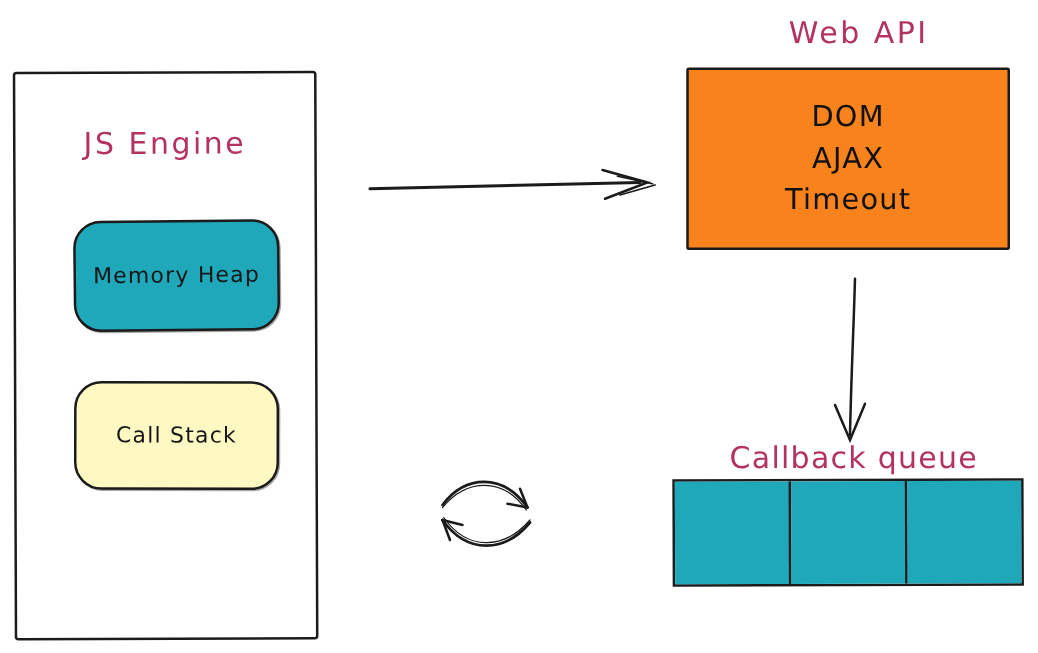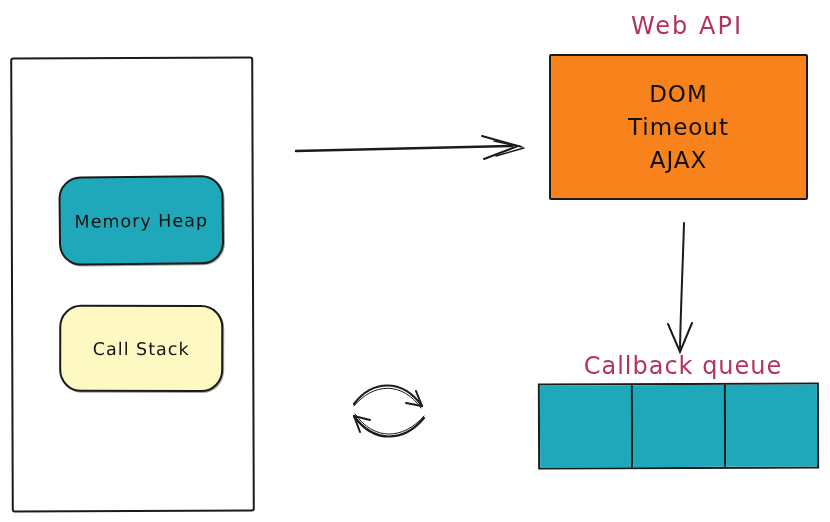--- a/index.html
+++ b/index.html
@@ -115,20 +115,21 @@
   }
 
   svg { display: block; overflow: visible; }
 </style>
 </head>
 <body>
 
 <div class="canvas">
 
   <div class="abs js-engine">
+    <div class="abs heading js-engine-label">JS Engine</div>
 
     <div class="abs innerbox memory-heap">
       <span>Memory Heap</span>
     </div>
 
     <div class="abs innerbox call-stack">
       <span>Call Stack</span>
     </div>
   </div>
 
@@ -136,22 +137,22 @@
     <path d="M 6 19 L 222 14" fill="none" stroke="#1b1b1b" stroke-width="2.5" stroke-linecap="round"></path>
     <path d="M 192 4 L 228 14 L 194 27" fill="none" stroke="#1b1b1b" stroke-width="2" stroke-linecap="round"></path>
     <path d="M 204 9 L 232 15" fill="none" stroke="#1b1b1b" stroke-width="1.4" stroke-linecap="round"></path>
     <path d="M 206 24 L 234 16" fill="none" stroke="#1b1b1b" stroke-width="1.4" stroke-linecap="round"></path>
   </svg>
 
   <div class="abs heading web-api-label">Web API</div>
 
   <div class="abs web-api-box">
     <span>DOM</span>
+    <span>AJAX</span>
     <span>Timeout</span>
-    <span>AJAX</span>
   </div>
 
   <svg class="abs" style="left:664px; top:220px;" width="36" height="138" viewBox="0 0 36 138">
     <path d="M 20 3 C 19 40 17 80 16 128" fill="none" stroke="#1b1b1b" stroke-width="2" stroke-linecap="round"></path>
     <path d="M 4 104 L 16 132 L 28 103" fill="none" stroke="#1b1b1b" stroke-width="2" stroke-linecap="round"></path>
   </svg>
 
   <div class="abs heading callback-label">Callback queue</div>
 
   <div class="abs callback-queue">

